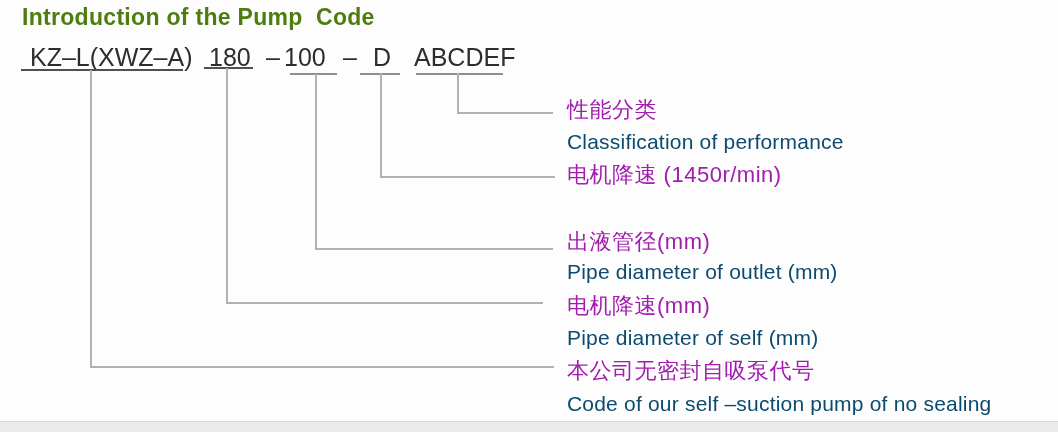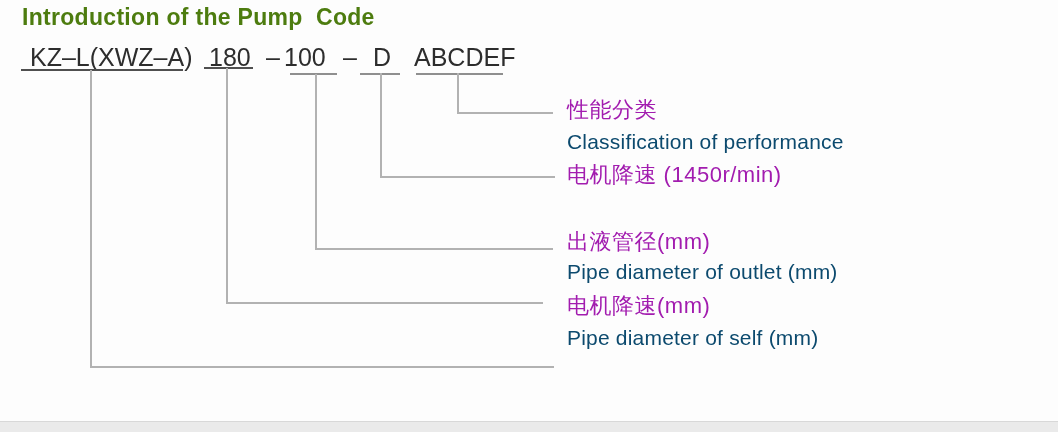--- a/index.html
+++ b/index.html
@@ -116,16 +116,18 @@
   <div class="lbl-en" style="top:130px">Classification of performance</div>
 
   <div class="lbl-zh" style="top:163px">电机降速 (1450r/min)</div>
 
   <div class="lbl-zh" style="top:230px">出液管径(mm)</div>
   <div class="lbl-en" style="top:260px">Pipe diameter of outlet (mm)</div>
 
   <div class="lbl-zh" style="top:294px">电机降速(mm)</div>
   <div class="lbl-en" style="top:326px">Pipe diameter of self (mm)</div>
 
+  <div class="lbl-zh" style="top:359px">本公司无密封自吸泵代号</div>
+  <div class="lbl-en" style="top:392px">Code of our self –suction pump of no sealing</div>
 
   <div class="bottom-strip"></div>
 
 </div>
 
 </body></html>

